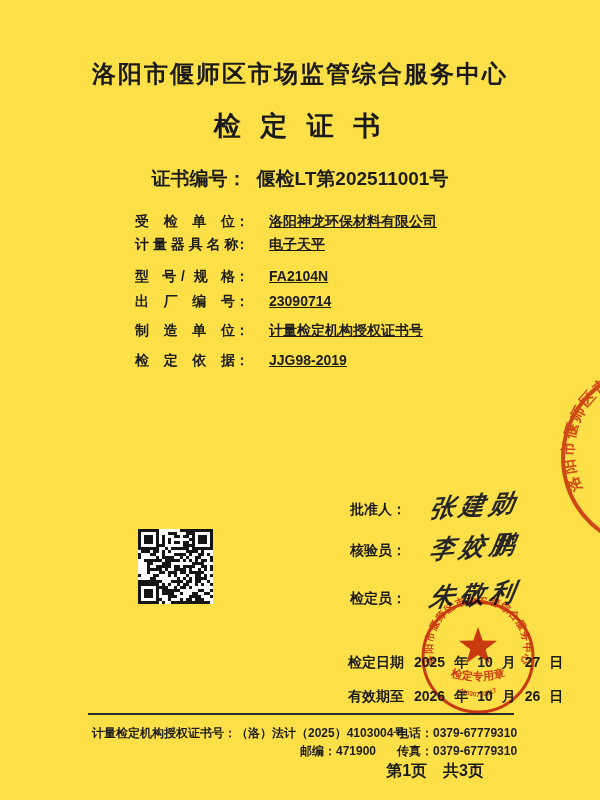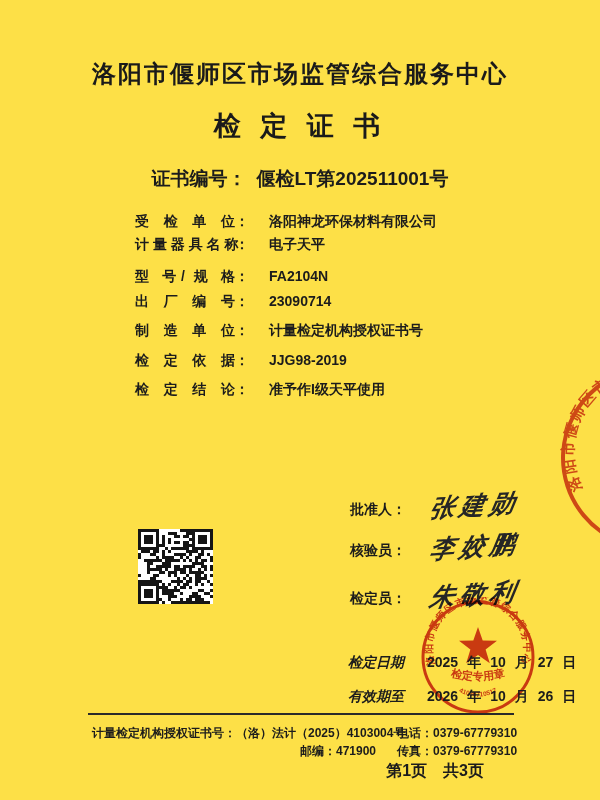--- a/index.html
+++ b/index.html
@@ -21,33 +21,33 @@
     position:absolute; top:166px; left:0; width:600px; text-align:center;
     font-size:19px;
   }
   .certno .val { margin-left:10px; }
   .frow { position:absolute; left:135px; font-size:14px; white-space:nowrap; }
   .flabel {
     display:inline-block; width:100px; text-align:justify; text-align-last:justify;
     -moz-text-align-last:justify; vertical-align:bottom;
   }
   .fcolon { display:inline-block; }
-  .fvalue { margin-left:20px; }
+  .fvalue { margin-left:20px;text-decoration:underline; }
   .srow { position:absolute; left:350px; font-size:14px; white-space:nowrap; }
   .sig {
     display:inline-block; margin-left:24px; margin-top:-10px; vertical-align:middle;
     font-size:25px; font-style:italic; letter-spacing:5px; color:#262626;
     transform: rotate(-4deg) skewX(-14deg);
   }
   .qr { position:absolute; left:138px; top:529px; display:grid;
         grid-template-columns:repeat(25,3px); grid-auto-rows:3px; }
   .qr div { background:#ffffff; }
   .qr div.on { background:#151515; }
   .drow { position:absolute; left:348px; font-size:14px; display:flex; gap:9px; white-space:nowrap; }
-  .drow .dlabel { margin-right:14px;font-style:italic; }
+  .drow .dlabel { margin-right:1px; }
   .divider { position:absolute; left:88px; top:713px; width:426px; height:2px; background:#2a2a2a; }
   .ftline { position:absolute; font-size:12px; white-space:nowrap; }
   .pageinfo { position:absolute; top:761px; left:0; width:484px; text-align:right; font-size:16px; }
   .stamp-main { position:absolute; left:418px; top:597px; opacity:.88; mix-blend-mode:multiply; }
   .stamp-part { position:absolute; left:543px; top:350px; opacity:.8; mix-blend-mode:multiply; }
 </style>
 </head>
 <body>
 
 <div class="page">
@@ -69,23 +69,20 @@
     <span class="flabel">型 号/ 规 格</span><span class="fcolon">：</span><span class="fvalue">FA2104N</span>
   </div>
   <div class="frow" style="top:293px">
     <span class="flabel">出 厂 编 号</span><span class="fcolon">：</span><span class="fvalue">23090714</span>
   </div>
   <div class="frow" style="top:322px">
     <span class="flabel">制 造 单 位</span><span class="fcolon">：</span><span class="fvalue">计量检定机构授权证书号</span>
   </div>
   <div class="frow" style="top:352px">
     <span class="flabel">检 定 依 据</span><span class="fcolon">：</span><span class="fvalue">JJG98-2019</span>
-  </div>
-  <div class="frow" style="top:381px">
-    <span class="flabel">检 定 结 论</span><span class="fcolon">：</span><span class="fvalue">准予作I级天平使用</span>
   </div>
 
   <div class="srow" style="top:499px">
     <span>批准人：</span><span class="sig">张建勋</span>
   </div>
   <div class="srow" style="top:540px">
     <span>核验员：</span><span class="sig">李姣鹏</span>
   </div>
   <div class="srow" style="top:588px">
     <span>检定员：</span><span class="sig">朱敬利</span>

